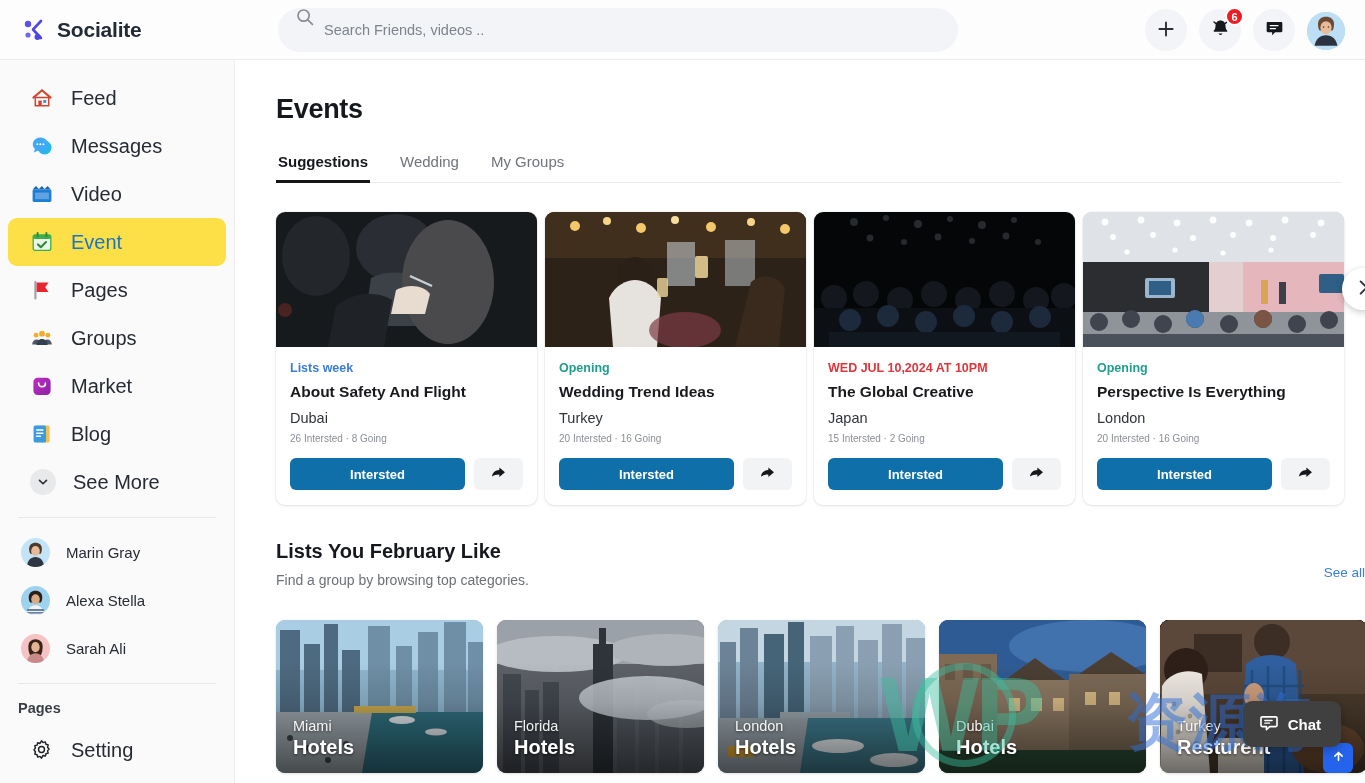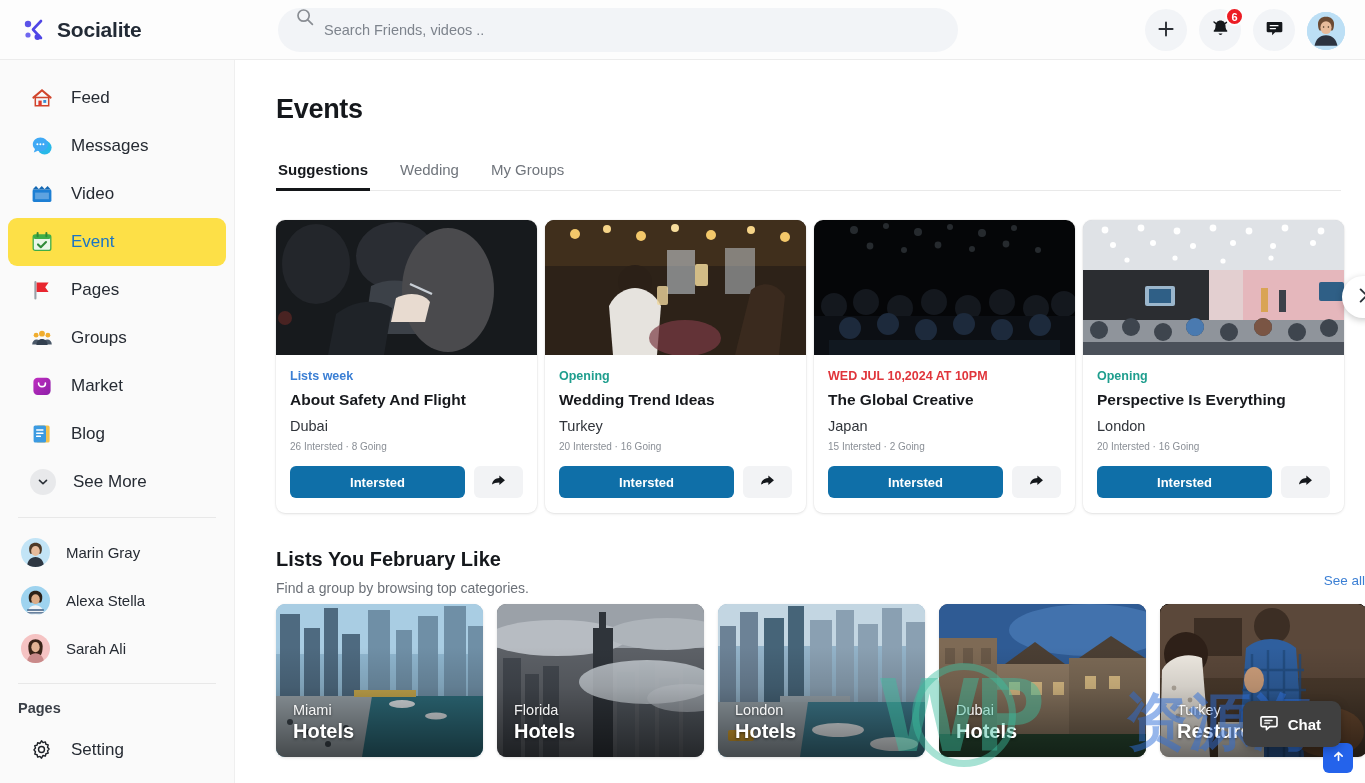--- a/index.html
+++ b/index.html
@@ -78,21 +78,21 @@
     border-right: 1px solid #efefef;
     padding-top: 14px;
     overflow: hidden;
   }
   .nav-item {
     display: flex; align-items: center;
     height: 48px; margin: 0 8px; padding-left: 22px;
     border-radius: 9px; cursor: pointer; gap: 17px;
   }
   .nav-item.active { background: #fde047; }
-  .nav-label { font-size: 17px; color: #262b33; }
+  .nav-label { font-size: 20px; color: #262b33; }
   .nav-item.active .nav-label { color: #1b74c4; font-weight: normal; }
   .nav-ico { width: 24px; height: 24px; flex: none; display: block; }
 
   .chev-circle {
     width: 26px; height: 26px; border-radius: 50%;
     background: #e8e9eb; display: flex;
     align-items: center; justify-content: center; flex: none;
   }
 
   .sep { height: 1px; background: #e8e8e8; margin: 11px 18px 10px 18px; }
@@ -110,21 +110,21 @@
   
   .main {
     position: absolute; left: 235px; top: 60px;
     width: 1130px; height: 723px;
     background: #fff; overflow: hidden;
     padding: 34px 0 0 41px;
   }
   .page-title { font-size: 27px; font-weight: bold; color: #15181c; letter-spacing: -0.3px; }
 
   .tabs {
-    display: flex; gap: 28px; margin-top: 36px;
+    display: flex; gap: 28px; margin-top: 28px;
     border-bottom: 1px solid #e9e9e9; width: 1065px;
   }
   .tab {
     font-size: 15px; color: #70757c; padding: 0 2px 12px 2px;
     cursor: pointer; position: relative;
   }
   .tab.active { color: #15181c; font-weight: bold; }
   .tab.active:after {
     content: ""; position: absolute; left: 0; right: 0; bottom: -1px;
     height: 3px; background: #141619;
@@ -169,21 +169,21 @@
 
   
   .lists-head {
     margin-top: 38px; width: 1089px;
     display: flex; justify-content: space-between; align-items: flex-start;
   }
   .lists-title { font-size: 20px; font-weight: bold; color: #15181c; }
   .lists-sub { font-size: 14px; color: #6c7178; margin-top: 9px; }
   .see-all { font-size: 13.5px; color: #3b7fd4; cursor: pointer; margin-top: 25px; }
 
-  .tiles { display: flex; gap: 14px; margin-top: 8px; }
+  .tiles { display: flex; gap: 14px; margin-top: 32px; }
   .tile {
     width: 207px; height: 153px; flex: none;
     border-radius: 9px; overflow: hidden; position: relative;
     cursor: pointer; box-shadow: 0 1px 3px rgba(0,0,0,.12);
   }
   .tile-shade {
     position: absolute; inset: 0;
     background: linear-gradient(to top, rgba(0,0,0,.55) 0%, rgba(0,0,0,.12) 46%, rgba(0,0,0,0) 72%);
   }
   .tile-txt { position: absolute; left: 17px; bottom: 13px; color: #fff; }

